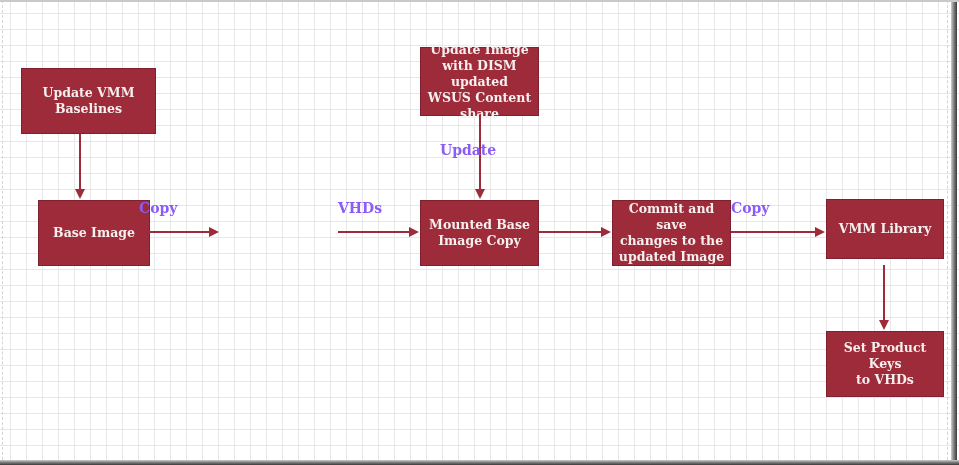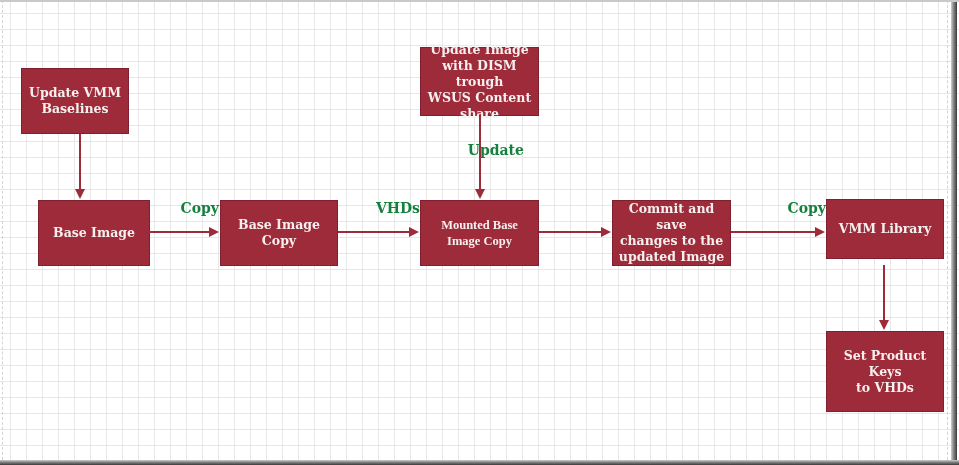--- a/index.html
+++ b/index.html
@@ -25,54 +25,53 @@
     text-align:center;font-weight:bold;font-size:12.5px;line-height:16px;
     white-space:pre-line;box-sizing:border-box;padding:2px;}
   .shaft-h{position:absolute;height:2px;background:#9E2B3A;}
   .shaft-v{position:absolute;width:2px;background:#9E2B3A;}
   .head-right{position:absolute;width:0;height:0;
     border-top:5px solid transparent;border-bottom:5px solid transparent;
     border-left:10px solid #9E2B3A;}
   .head-down{position:absolute;width:0;height:0;
     border-left:5px solid transparent;border-right:5px solid transparent;
     border-top:10px solid #9E2B3A;}
-  .edge-label{position:absolute;text-align:right;color:#15803d;
+  .edge-label{position:absolute;text-align:left;color:#8b5cf6;
     font-weight:bold;font-size:14px;line-height:15px;}
 </style>
 </head>
 <body>
 
 <div class="stage">
   <div class="canvas"></div>
 
   <div class="page-dash-left"></div>
   <div class="page-dash-right"></div>
 
-  <div class="node" style="left:21px;top:68px;width:108px;height:66px;">Update VMM
+  <div class="node" style="left:21px;top:68px;width:135px;height:66px;">Update VMM
 Baselines</div>
 
   <div class="node" style="left:38px;top:200px;width:112px;height:66px;">Base Image</div>
 
-  <div class="node" style="left:220px;top:200px;width:118px;height:66px;">Base Image Copy</div>
 
   <div class="node" style="left:420px;top:47px;width:119px;height:69px;">Update Image
-with DISM trough
+with DISM updated
 WSUS Content
 share</div>
 
-  <div class="node" style="left:420px;top:200px;width:119px;height:66px;font-family:Liberation Serif, serif;">Mounted Base
+  <div class="node" style="left:420px;top:200px;width:119px;height:66px;">Mounted Base
 Image Copy</div>
 
   <div class="node" style="left:612px;top:200px;width:119px;height:66px;">Commit and save
 changes to the
 updated Image</div>
 
   <div class="node" style="left:826px;top:199px;width:118px;height:60px;">VMM Library</div>
 
-  <div class="node" style="left:826px;top:331px;width:118px;height:81px;">Set Product Keys
+  <div class="node" style="left:826px;top:331px;width:118px;height:66px;">Set Product Keys
 to VHDs</div>
 
   <div>
     <div class="shaft-v" style="left:79px;top:134px;height:56px;"></div>
     <div class="head-down" style="left:75px;top:189px;"></div>
   </div>
 
   <div>
     <div class="shaft-h" style="left:139px;top:231px;width:71px;"></div>
     <div class="head-right" style="left:209px;top:227px;"></div>

